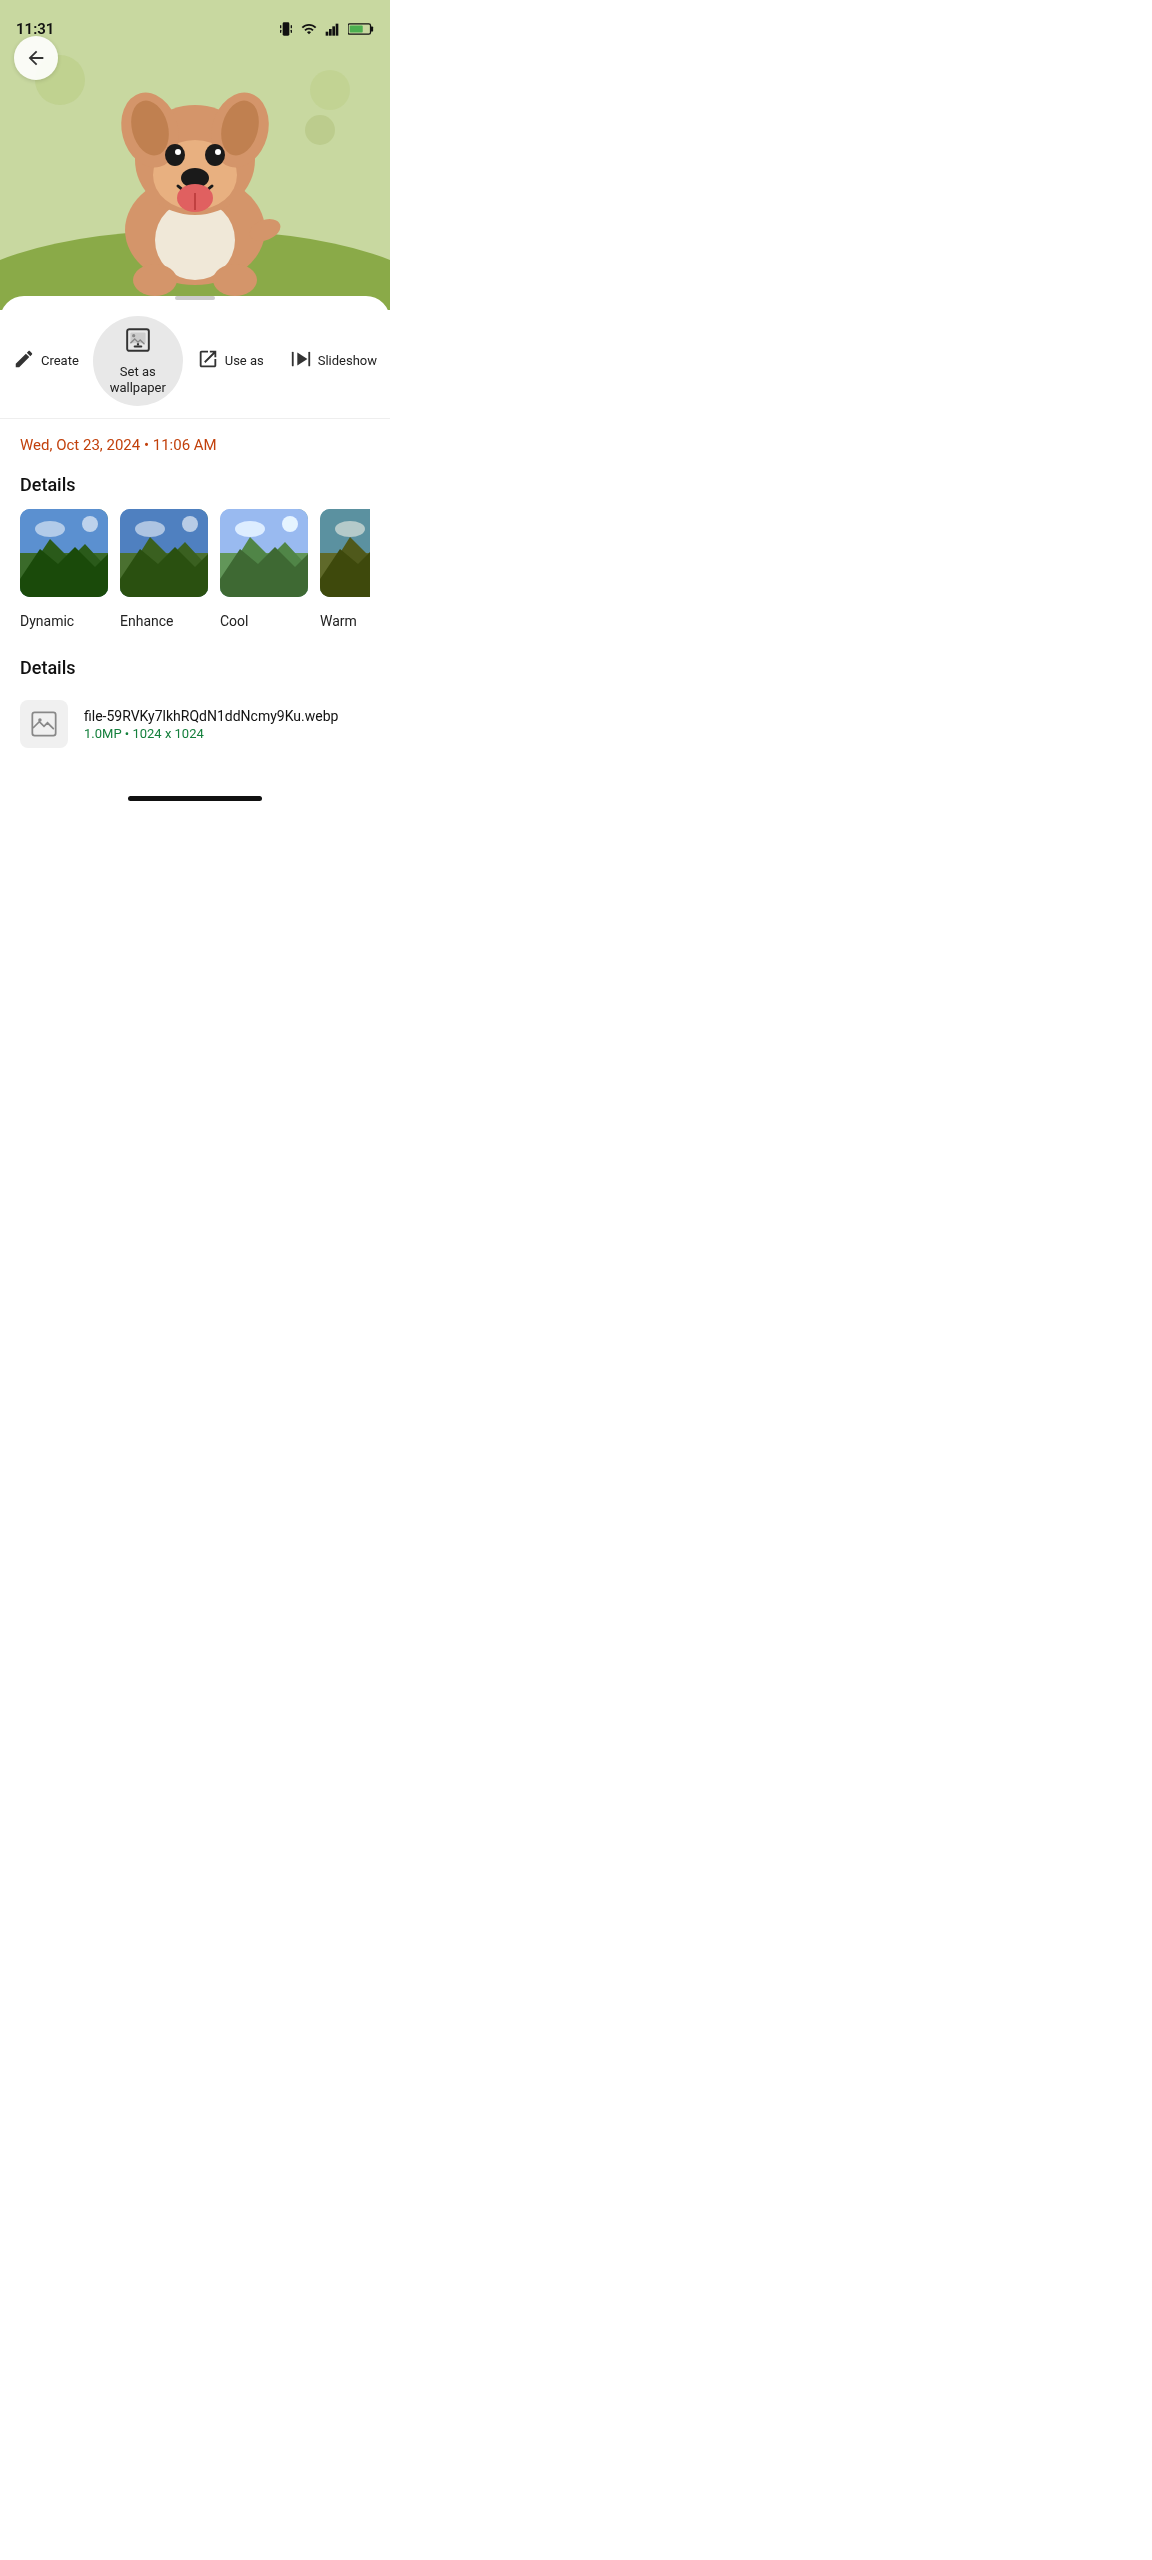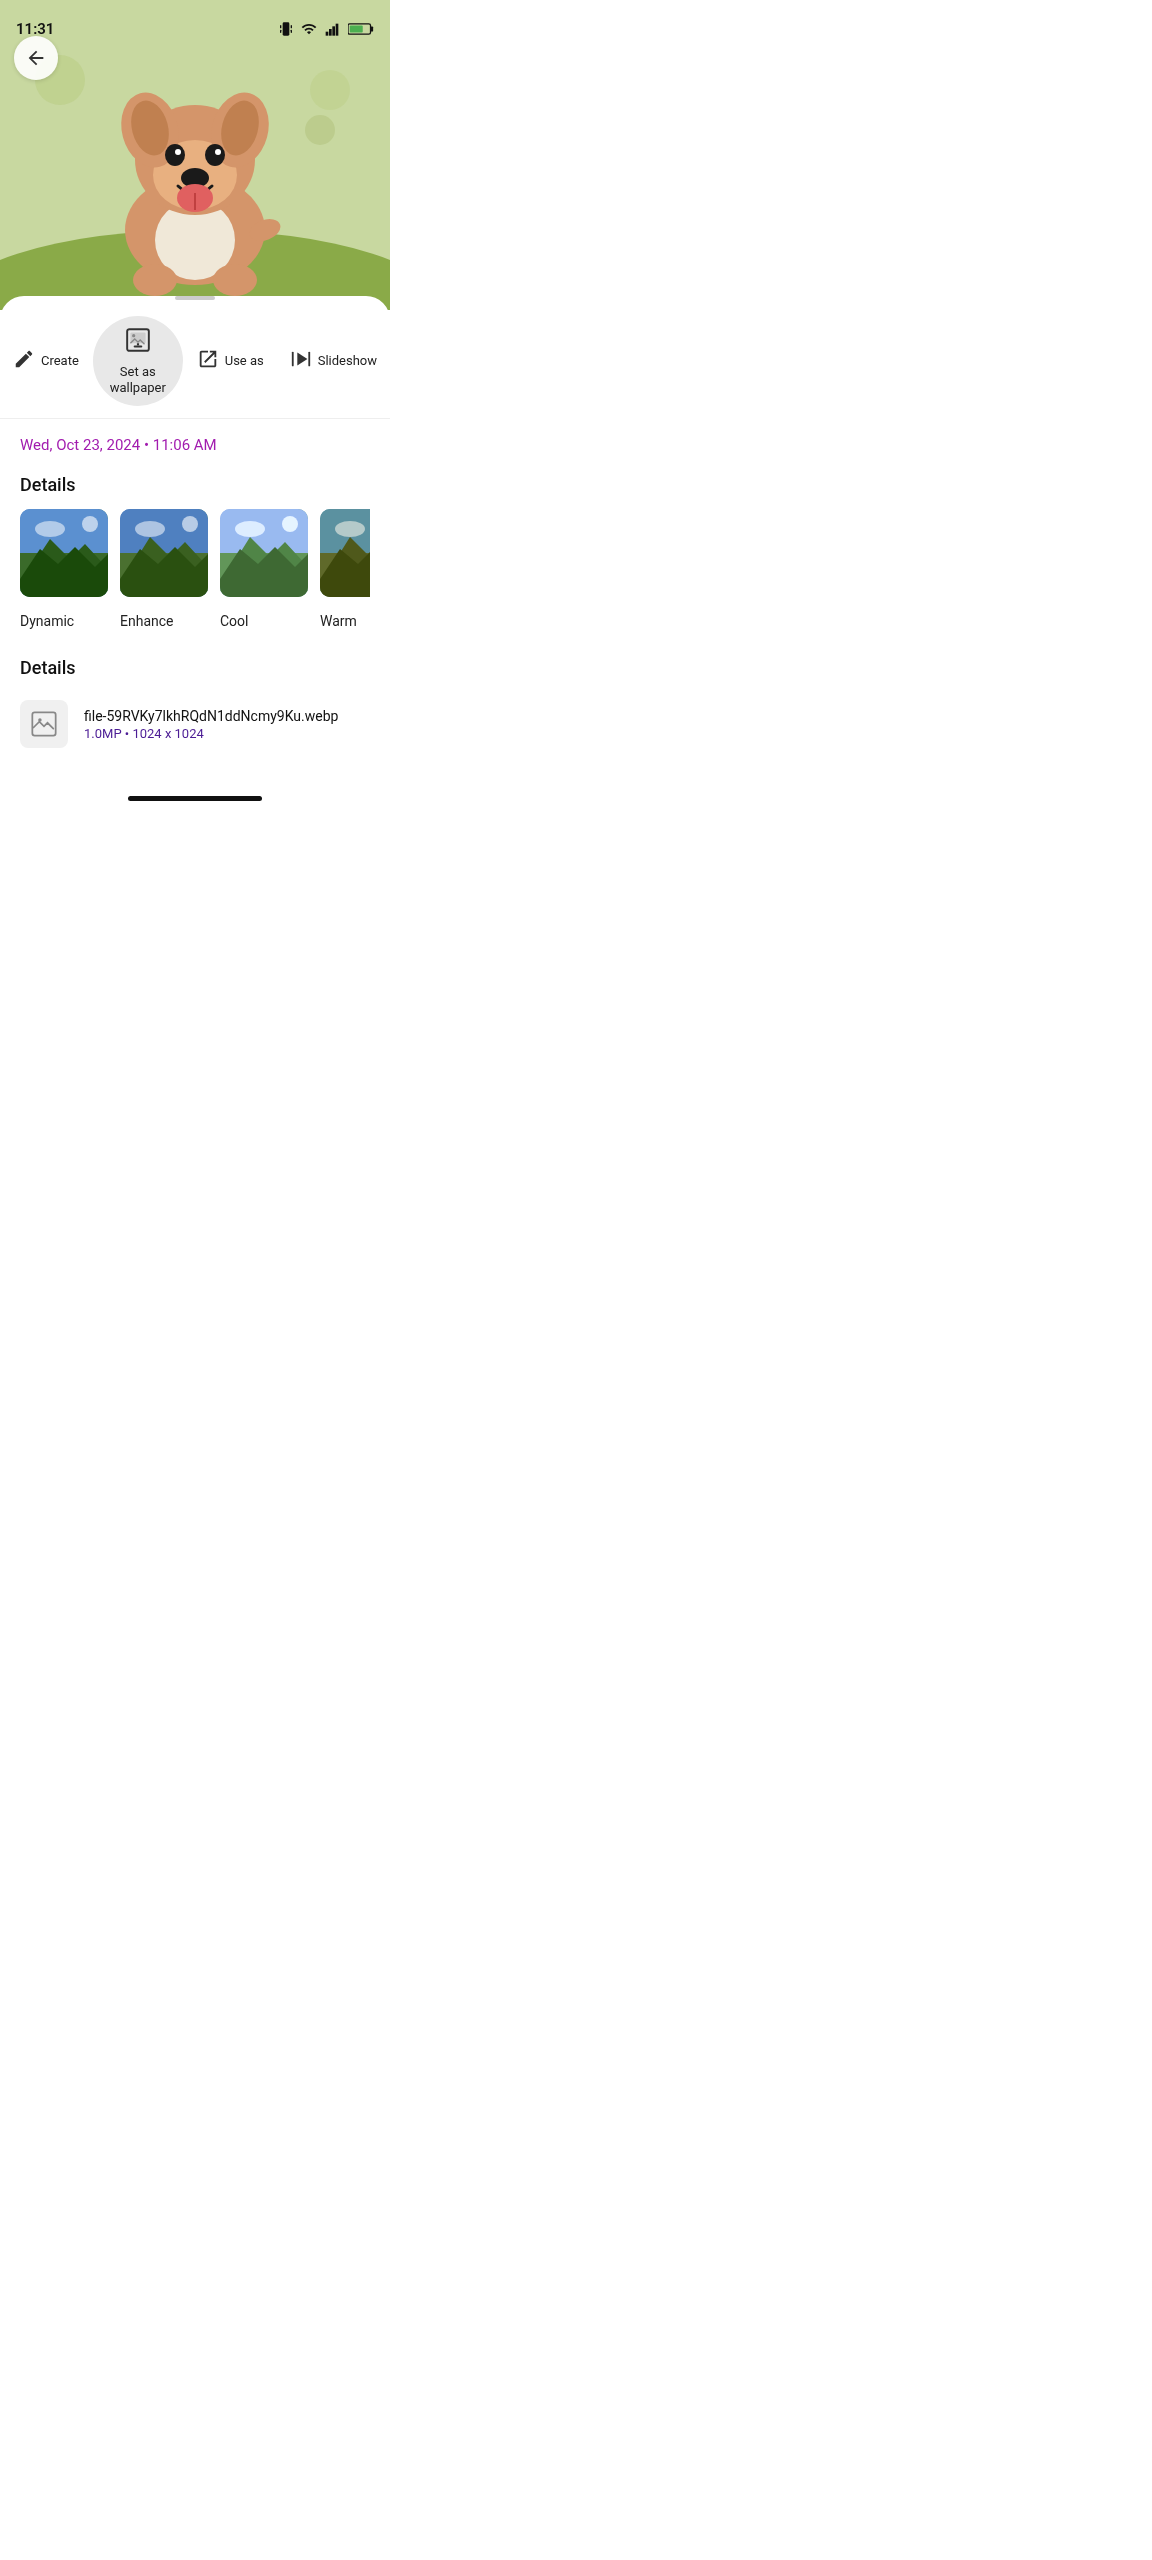--- a/index.html
+++ b/index.html
@@ -134,21 +134,21 @@
       line-height: 1.2;
     }
 
     
     .date-section {
       padding: 16px 20px 0;
     }
 
     .date-text {
       font-size: 15px;
-      color: #a21caf;
+      color: #c2410c;
       font-weight: 400;
     }
 
     
     .effects-section {
       padding: 20px 20px 0;
     }
 
     .section-title {
       font-size: 18px;
@@ -228,21 +228,21 @@
 
     .file-name {
       font-size: 14px;
       color: #111;
       font-weight: 400;
       word-break: break-all;
     }
 
     .file-meta {
       font-size: 13px;
-      color: #4c1d95;
+      color: #15803d;
       margin-top: 2px;
     }
 
     
     .home-indicator {
       width: 134px;
       height: 5px;
       background: #111;
       border-radius: 3px;
       margin: 40px auto 8px;

